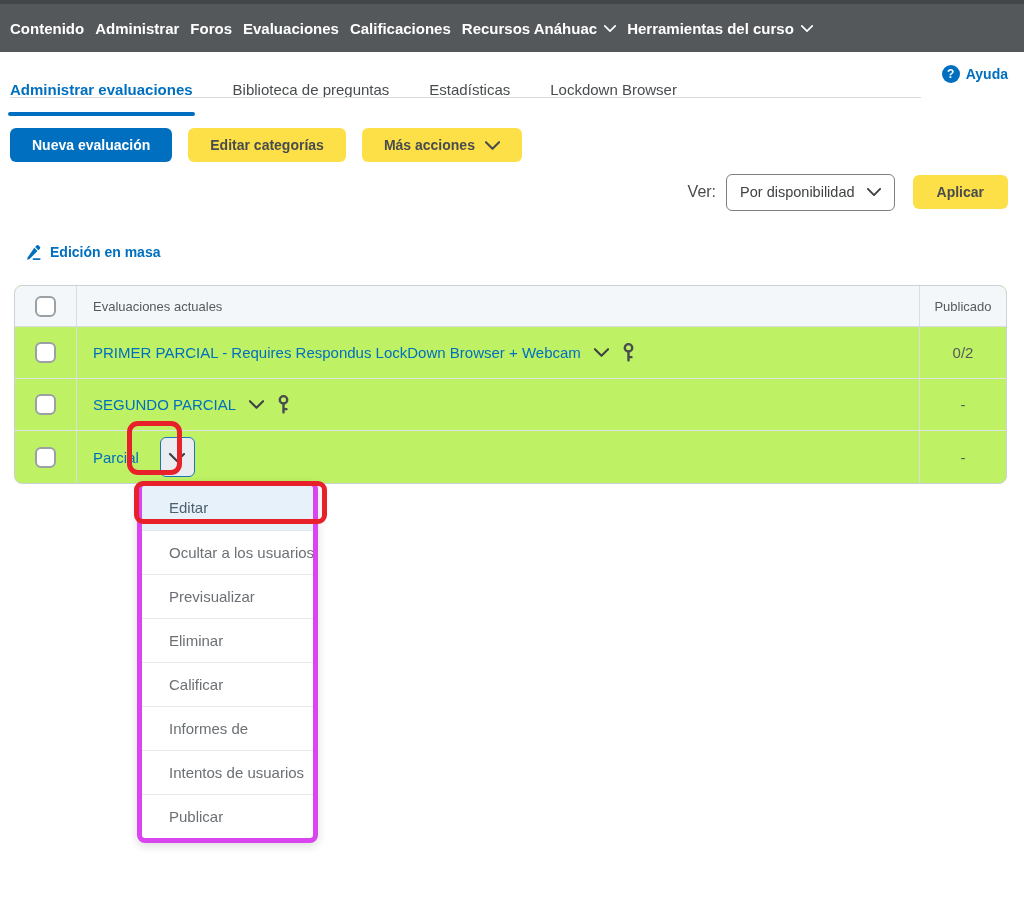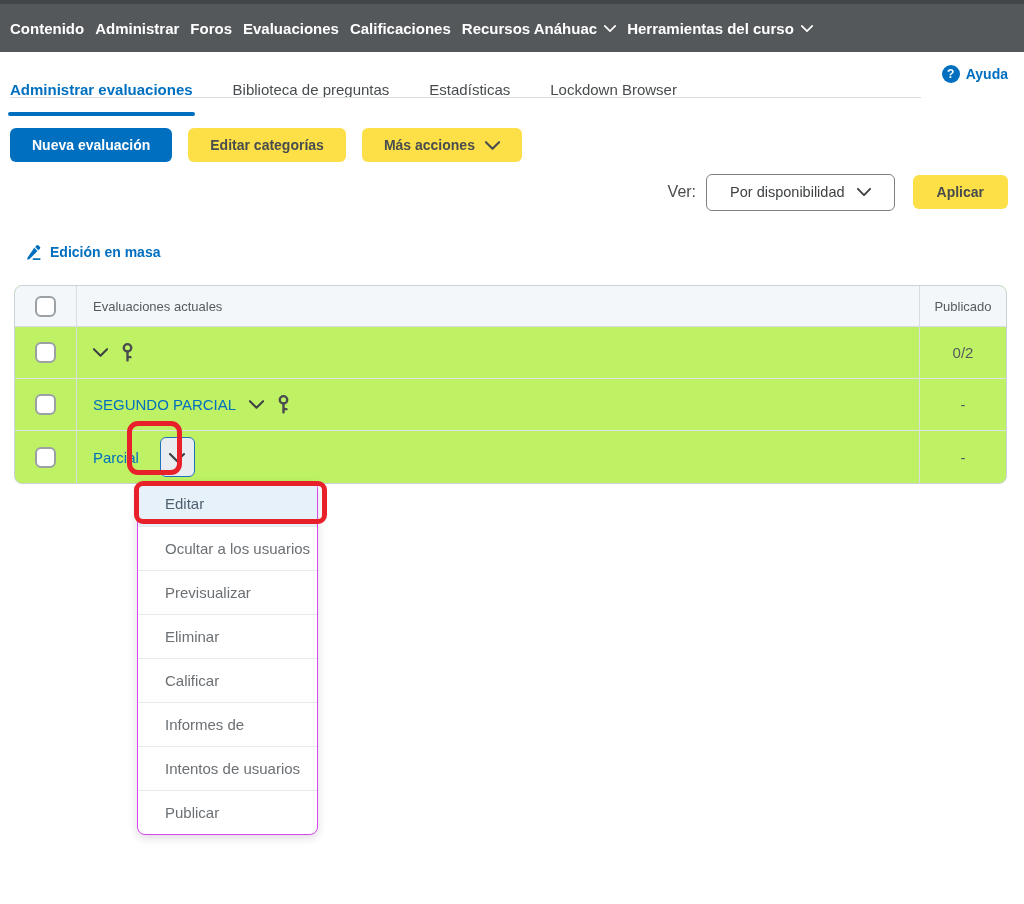--- a/index.html
+++ b/index.html
@@ -42,21 +42,21 @@
     height:34px; border:none; border-radius:6px; font-family:inherit;
     font-size:14px; font-weight:600; padding:0 22px; cursor:pointer;
     display:inline-flex; align-items:center; gap:10px; color:#494c4e; background:#fde047;
   }
   .btn.primary{ background:#006FBF; color:#ffffff; }
   
   .filter-row{ margin:12px 16px 0 0; height:36px; display:flex; justify-content:flex-end; align-items:center; gap:10px; }
   .filter-label{ font-size:16px; color:#494c4e; }
   .select{
     height:37px; background:#fff; border:1px solid #7b8084; border-radius:6px;
-    display:inline-flex; align-items:center; gap:12px; padding:0 23px;
+    display:inline-flex; align-items:center; gap:12px; padding:0 13px;
     font-size:14.5px; color:#3f4244; cursor:pointer;
   }
   .apply{ margin-left:8px; padding:0 24px; }
   
   .bulk-edit{ margin:33px 0 0 24px; display:inline-flex; align-items:center; gap:8px;
               color:#006FBF; font-size:14px; font-weight:700; cursor:pointer; }
   
   .qtable{
     margin:20px 0 0 14px; width:993px; border:1px solid #c9d2d8; border-radius:8px;
     background:#bef264; overflow:hidden;
@@ -76,21 +76,21 @@
   .qlink{ color:#006FBF; font-size:15px; text-decoration:none; cursor:pointer; white-space:nowrap; }
   .row-chev{ color:#3f4244; cursor:pointer; }
   .ctx-btn{
     margin-left:8px; width:35px; height:40px; border:1.5px solid #1d72bd; border-radius:6px;
     background:#e9edf1; display:inline-flex; align-items:center; justify-content:center;
     color:#3f4244; cursor:pointer;
   }
   
   .ctx-menu{
     position:absolute; left:137px; top:481px; width:181px;
-    background:#fff; border:1px solid #d946ef; border-radius:8px;
+    background:#fff; border:5px solid #d946ef; border-radius:8px;
     box-shadow:0 3px 10px rgba(0,0,0,0.14); z-index:5; overflow:hidden;
   }
   .mi{ height:44px; line-height:44px; padding-left:27px; font-size:15px; color:#6b7074;
        border-top:1px solid #e5eaee; cursor:pointer; white-space:nowrap; }
   .mi:first-child{ border-top:none; }
   .mi.hl{ background:#e6f1fa; color:#4e5f6e; }
   
   .annot{ position:absolute; border:5px solid #E8202A; z-index:9; pointer-events:none; }
   .annot-btn{ left:127px; top:421px; width:55px; height:54px; border-radius:11px; }
   .annot-menu{ left:134px; top:481px; width:193px; height:43px; border-radius:9px; }
@@ -180,20 +180,21 @@
     </div>
     <div class="cell-main">Evaluaciones actuales</div>
     <div class="cell-pub">Publicado</div>
   </div>
 
   <div class="trow tbody-row">
     <div class="cell-check">
       <span class="cbx"></span>
     </div>
     <div class="cell-main">
+      <a class="qlink">PRIMER PARCIAL - Requires Respondus LockDown Browser + Webcam</a>
       <svg class="chev row-chev" width="15" height="9" viewBox="0 0 16 9">
           <path d="M1 1 L8 8 L15 1" stroke-width="2.4"></path>
         </svg>
       <svg class="key-icon" width="13" height="21" viewBox="0 0 14 22">
         <circle cx="7" cy="6" r="4" fill="none" stroke-width="2.6"></circle>
         <path d="M7 10 L7 19.5 M7 16 L10.2 16" fill="none" stroke-width="2.6" stroke-linecap="round"></path>
       </svg>
     </div>
     <div class="cell-pub">0/2</div>
   </div>

